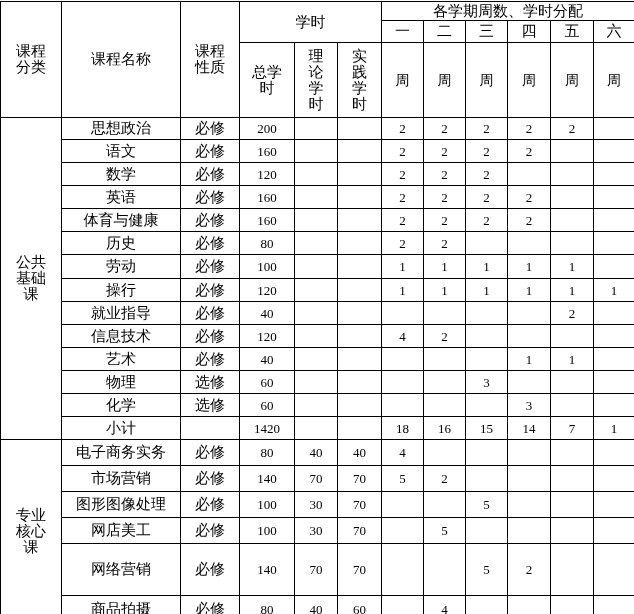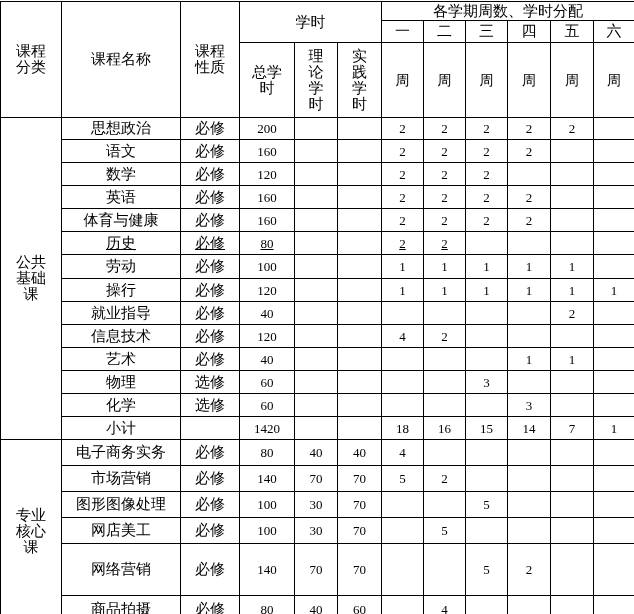--- a/index.html
+++ b/index.html
@@ -141,21 +141,21 @@
         <td class="num">160</td>
         <td class="num"></td>
         <td class="num"></td>
         <td class="num">2</td>
         <td class="num">2</td>
         <td class="num">2</td>
         <td class="num">2</td>
         <td class="num"></td>
         <td class="num"></td>
       </tr>
-      <tr style="height: 23px; text-decoration: underline;">
+      <tr style="height: 23px;">
         <td>历史</td>
         <td>必修</td>
         <td class="num">80</td>
         <td class="num"></td>
         <td class="num"></td>
         <td class="num">2</td>
         <td class="num">2</td>
         <td class="num"></td>
         <td class="num"></td>
         <td class="num"></td>

